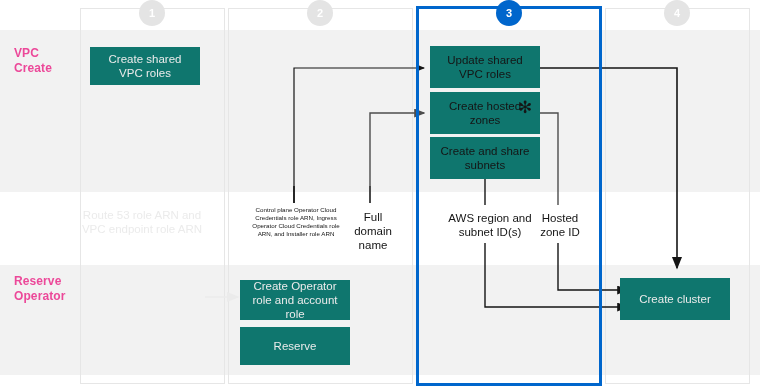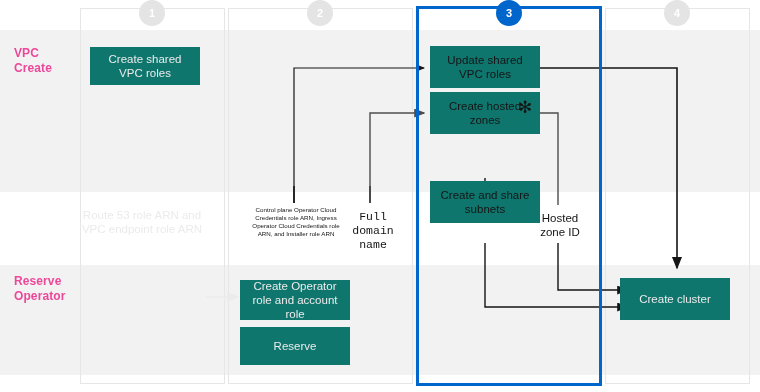--- a/index.html
+++ b/index.html
@@ -192,28 +192,29 @@
     <path d="M485,178 L485,205" stroke="#151515" stroke-width="1.4" fill="none"></path>
     <path d="M485,243 L485,307 L627,307" stroke="#151515" stroke-width="1.4" fill="none" marker-end="url(#arrowBlack)"></path>
   </svg>
 
   <div class="node faded" style="left:90px; top:47px; width:110px; height:38px;">Create shared VPC roles</div>
 
   <div class="caption faded" style="left:78px; top:208px; width:128px;">Route 53 role ARN and VPC endpoint role ARN</div>
 
   <div class="caption small" style="left:248px; top:206px; width:96px;">Control plane Operator Cloud Credentials role ARN, Ingress Operator Cloud Credentials role ARN, and Installer role ARN</div>
 
-  <div class="caption med" style="left:350px; top:210px; width:46px;font-family:Liberation Mono, monospace;">Full domain name</div>
+  <div class="caption med" style="left:350px; top:210px; width:46px;">Full domain name</div>
 
   <div class="node faded" style="left:240px; top:280px; width:110px; height:40px;">Create Operator role and account role</div>
   <div class="node faded" style="left:240px; top:327px; width:110px; height:38px;">Reserve</div>
 
   <div class="node" style="left:430px; top:46px; width:110px; height:42px;">Update shared VPC roles</div>
   <div class="node" style="left:430px; top:92px; width:110px; height:42px;">Create hosted zones</div>
-  <div class="node" style="left:430px; top:137px; width:110px; height:42px;margin-top:44px;">Create and share subnets</div>
+  <div class="node" style="left:430px; top:137px; width:110px; height:42px;">Create and share subnets</div>
 
   <div class="asterisk" style="left:518px; top:99px;">✻</div>
 
+  <div class="caption med" style="left:440px; top:211px; width:100px;">AWS region and subnet ID(s)</div>
   <div class="caption med" style="left:535px; top:211px; width:50px;">Hosted zone ID</div>
 
   <div class="node faded" style="left:620px; top:278px; width:110px; height:42px;">Create cluster</div>
 
 </div>
 
 </body></html>

